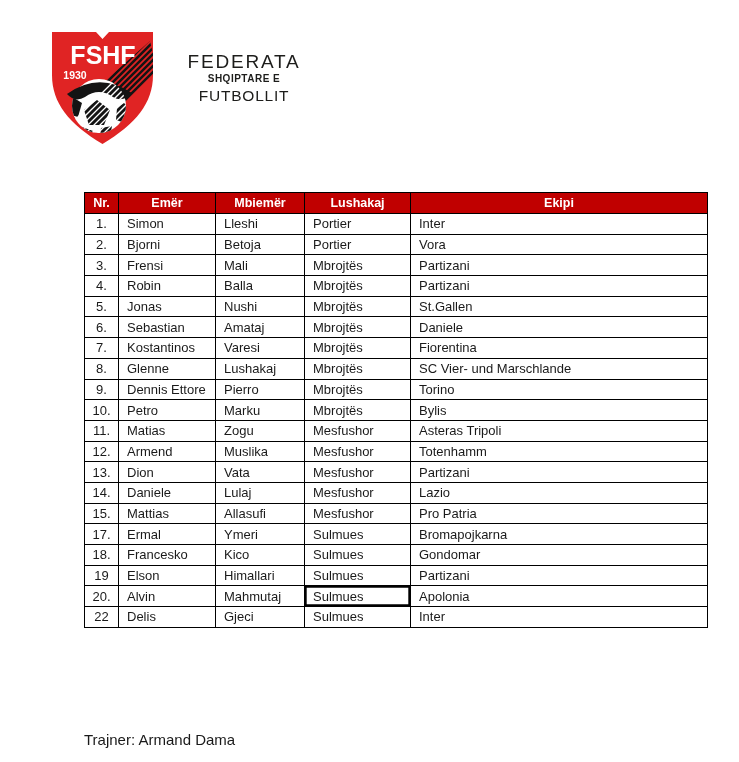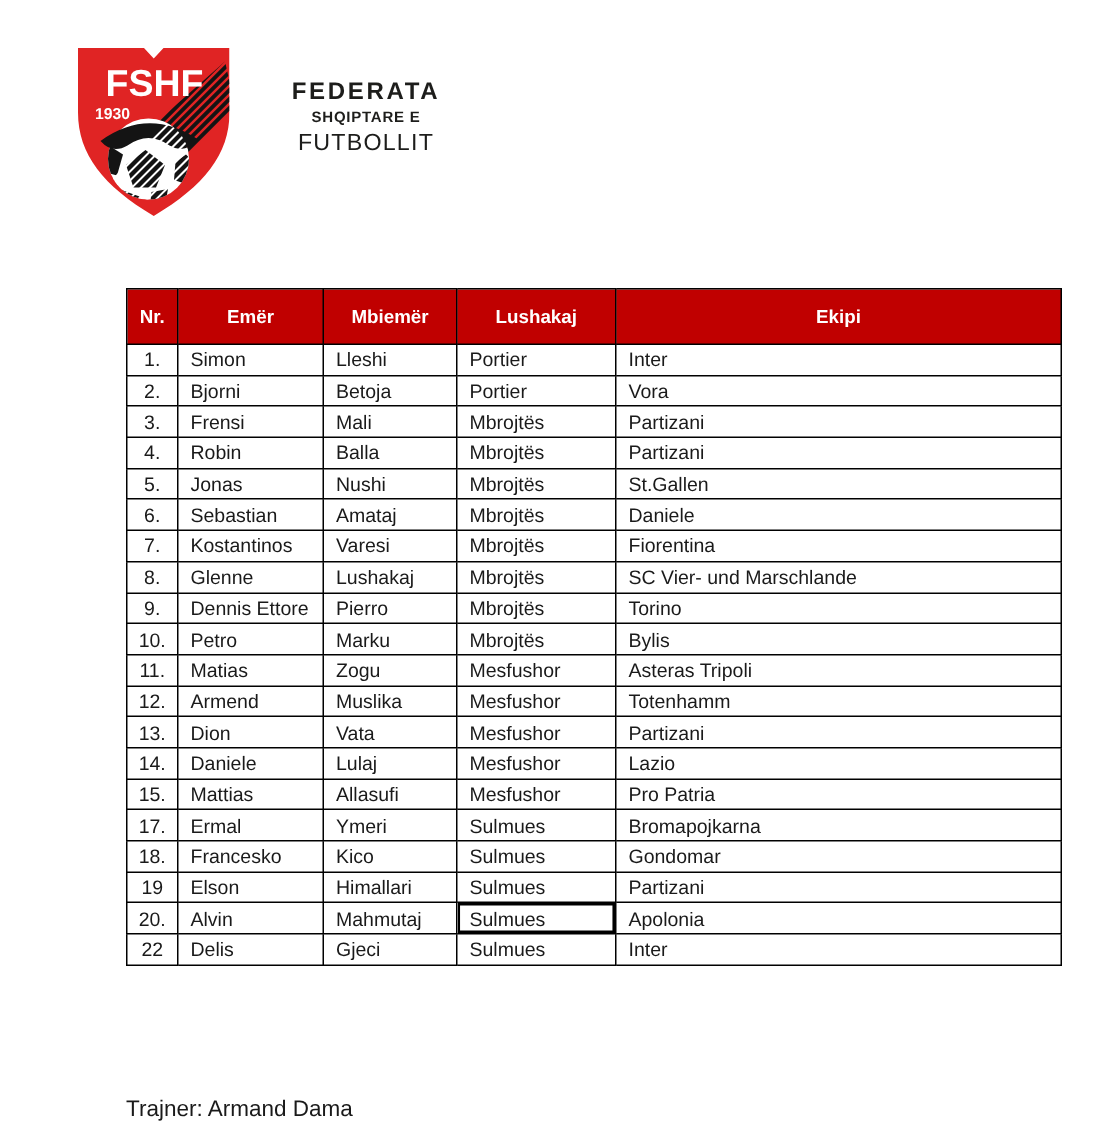--- a/index.html
+++ b/index.html
@@ -5,31 +5,31 @@
   * { margin:0; padding:0; box-sizing:border-box; }
   html,body { background:#ffffff; }
   .page {
     position:relative; width:739px; height:762px; background:#fff;
     font-family:"Liberation Sans", sans-serif; color:var(--text-dark,#1a1a1a);
     overflow:hidden;
   }
   .brand { position:absolute; left:44px; top:27px; display:flex; align-items:flex-start; }
   .crest { width:117px; height:122px; display:block; }
   .org-name { margin-left:15px; margin-top:26px; width:136px; text-align:center; line-height:17px; color:#1d1d1b; }
-  .org-l1 { font-size:16px; font-weight:700; letter-spacing:1.8px; }
+  .org-l1 { font-size:19px; font-weight:400; letter-spacing:1.8px; }
   .org-l2 { font-size:10px;   font-weight:700; letter-spacing:0.5px; }
   .org-l3 { font-size:15.5px; font-weight:400; letter-spacing:0.8px; }
 
   table.squad {
     position:absolute; left:84px; top:192px; width:623px;
     border-collapse:collapse; table-layout:fixed;
   }
   .squad th {
     background:var(--header-red,#c00000); color:#ffffff;
-    font-size:12.5px; font-weight:700; height:37px;
+    font-size:12.5px; font-weight:700; height:21px;
     text-align:center; border:1px solid #000; padding:0 2px;margin-left:12px;
   }
   .squad td {
     font-size:13px; height:20.7px; padding:0 4px 0 8px;
     border:1px solid #000; color:#1a1a1a; vertical-align:middle;
     white-space:nowrap; overflow:hidden;
   }
   .squad td.col-nr { text-align:center; padding:0 2px; }
   .squad td.boxed { box-shadow: inset 0 0 0 1.7px #000; }
 

